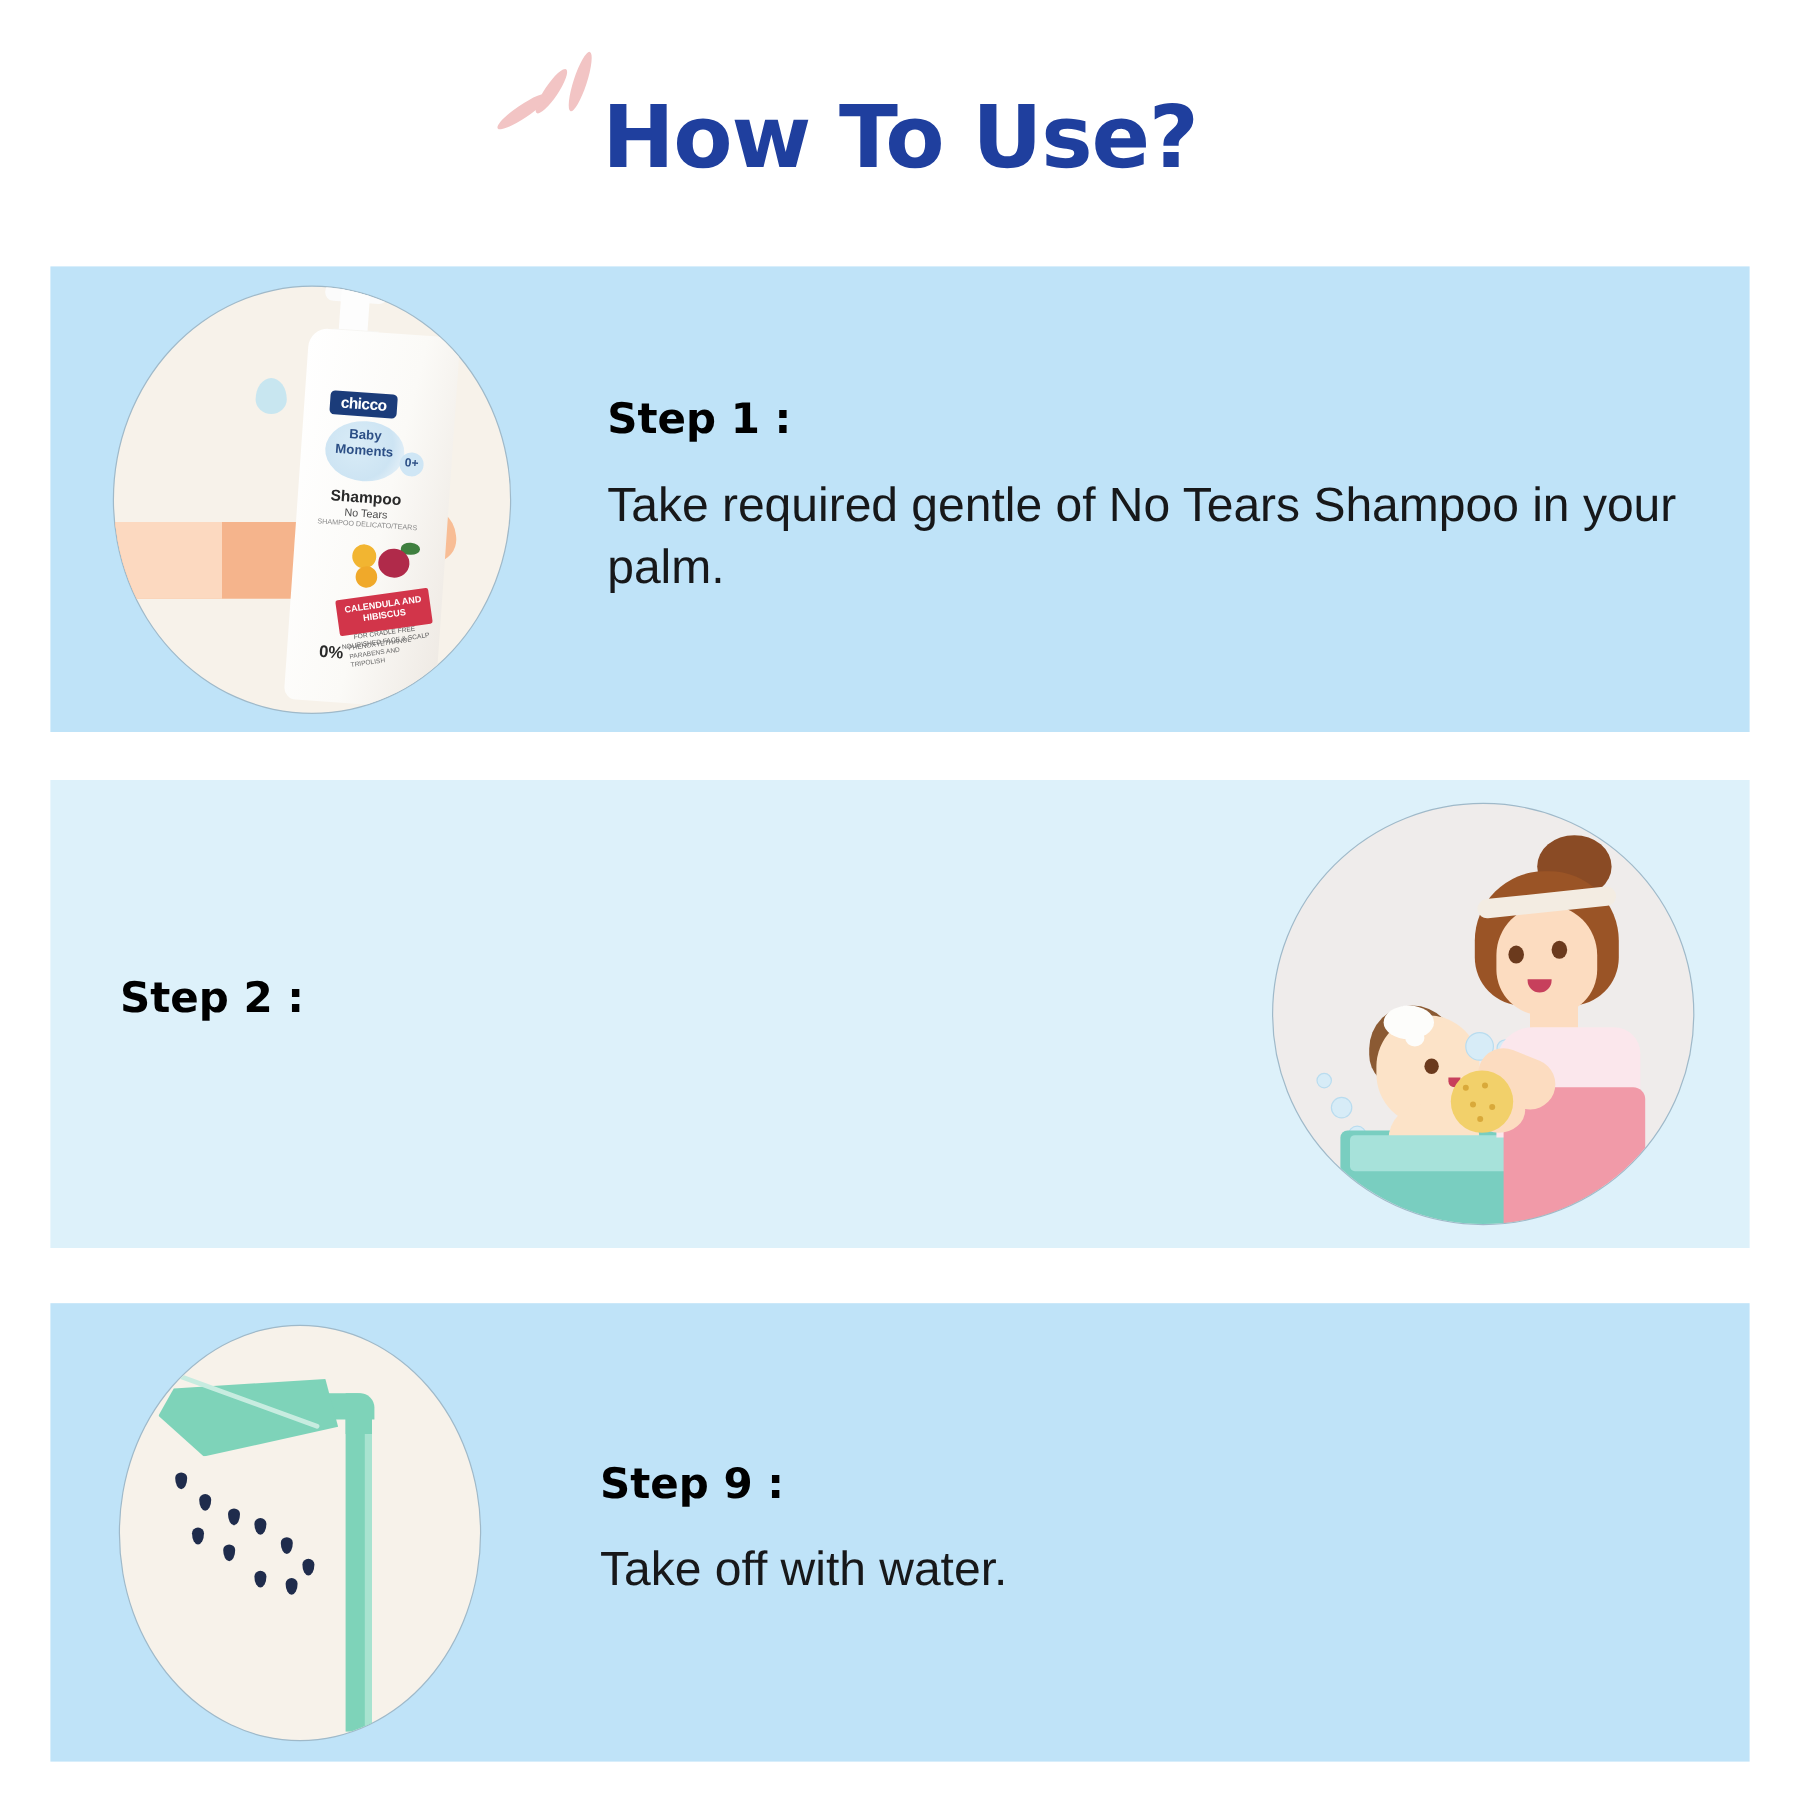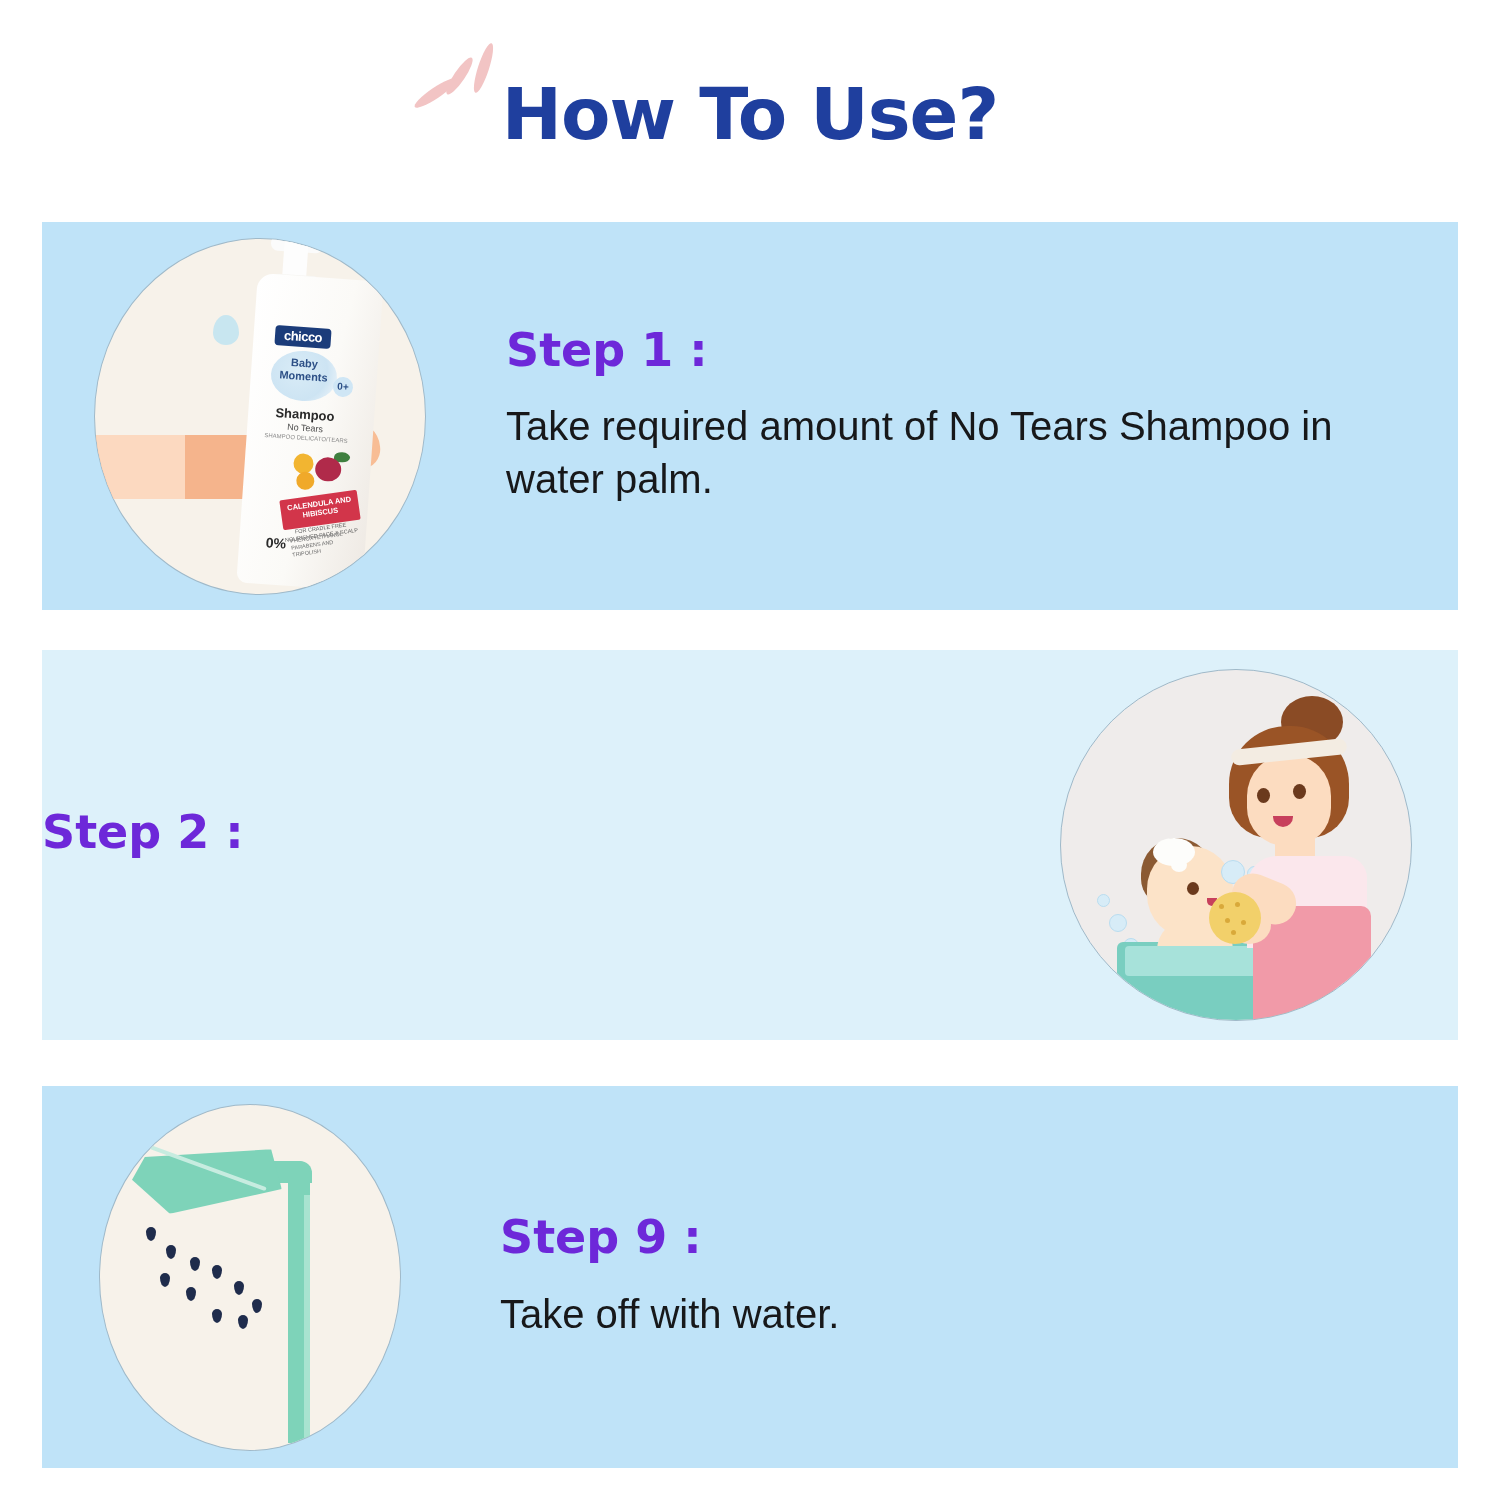--- a/index.html
+++ b/index.html
@@ -32,40 +32,40 @@
   #panel-1{top:222px;height:388px;background:#bfe3f8;}
   #panel-2{top:650px;height:390px;background:#ddf1fa;}
   #panel-3{top:1086px;height:382px;background:#bfe3f8;}
 
   .media{flex:0 0 auto;display:flex;align-items:center;justify-content:center;}
   .copy{flex:1 1 auto;}
 
   .step-head{
     font-family:"DejaVu Sans", sans-serif;
     font-weight:bold;
-    font-size:46px;
-    color:#6d28d9;
+    font-size:35px;
+    color:#000000;
     line-height:1.05;
     margin:0 0 26px 0;
     letter-spacing:0px;
   }
   .step-body{
     font-family:"Liberation Sans", sans-serif;
     font-size:40px;
     color:#17181a;
     line-height:1.32;
     margin:0;
     max-width:900px;
   }
 
   
   #panel-1 .media{width:400px;margin-left:18px;}
   #panel-1 .copy{padding-left:46px;}
   
-  #panel-2 .copy{padding-right:20px;}
+  #panel-2 .copy{padding-left:58px;padding-right:20px;}
   #panel-2 .media{width:400px;margin-right:22px;}
   
   #panel-3 .media{width:380px;margin-left:18px;}
   #panel-3 .copy{padding-left:60px;}
 
   
   .circle-frame{
     position:relative;border-radius:50%;
     background:#f7f2ea;
     border:1px solid #9fb9c9;
@@ -244,21 +244,21 @@
         </div>
 
         <div class="lbl banner">CALENDULA AND HIBISCUS</div>
         <div class="lbl bclaim">FOR CRADLE FREE NOURISHED FACE &amp; SCALP</div>
         <div class="lbl zeropct">0%</div>
         <div class="lbl zerotxt">PHENOXYETHANOL PARABENS AND TRIPOLISH</div>
       </div>
     </div>
     <div class="copy">
       <p class="step-head step-num">Step 1 :</p>
-      <p class="step-body">Take required amount of No Tears Shampoo in water palm.</p>
+      <p class="step-body">Take required gentle of No Tears Shampoo in your palm.</p>
     </div>
   </div>
 
   <div class="panel" id="panel-2">
     <div class="copy">
       <p class="step-head step-num">Step 2 :</p>
     </div>
     <div class="media">
       <div class="circle-frame c2">
         <span class="bub b3"></span>

